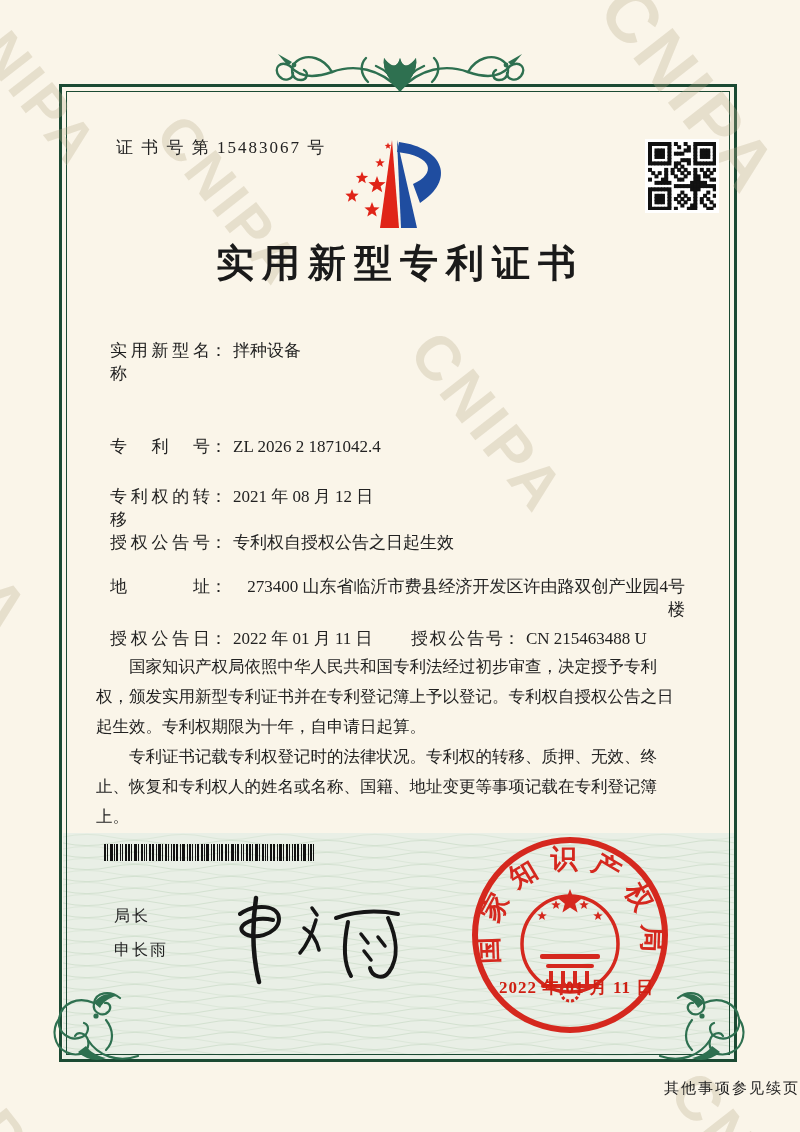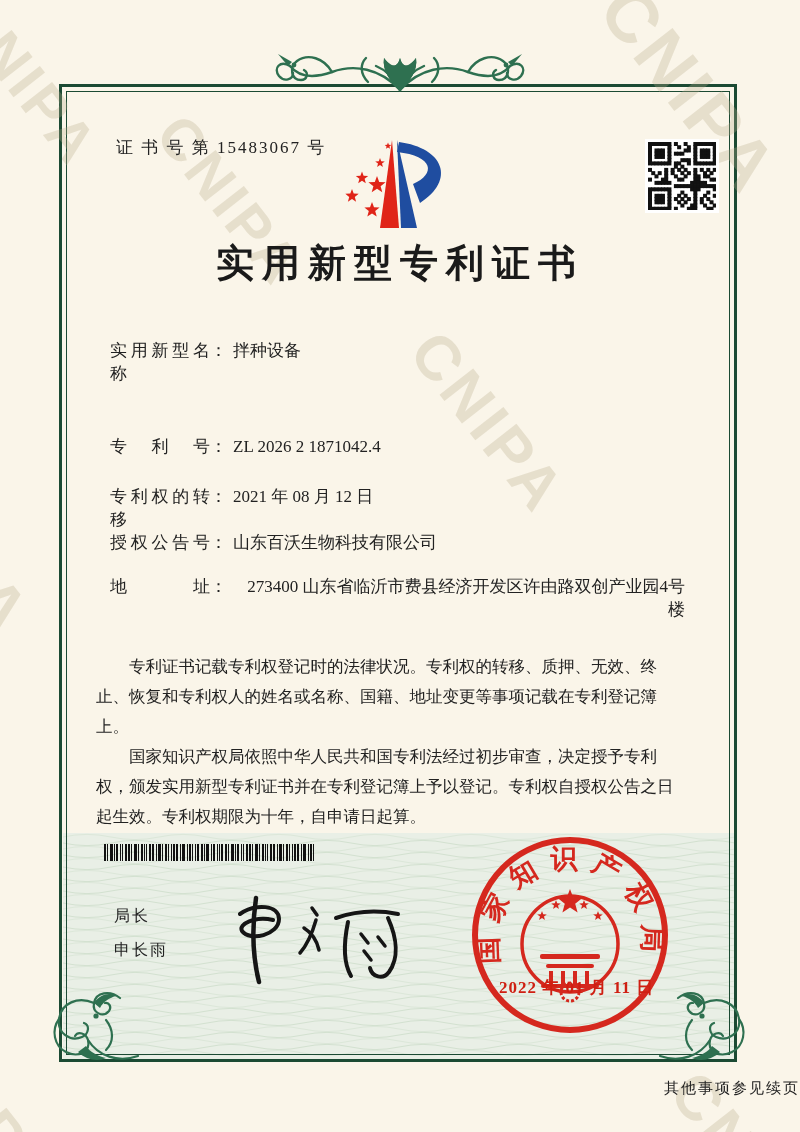--- a/index.html
+++ b/index.html
@@ -381,29 +381,35 @@
   <div class="field" style="top:340px">
     <span class="flabel">实用新型名称</span><span>：</span><span class="fvalue">拌种设备</span>
   </div>
   <div class="field" style="top:436px">
     <span class="flabel">专利号</span><span>：</span><span class="fvalue">ZL 2026 2 1871042.4</span>
   </div>
   <div class="field" style="top:486px">
     <span class="flabel">专利权的转移</span><span>：</span><span class="fvalue">2021 年 08 月 12 日</span>
   </div>
   <div class="field" style="top:532px">
-    <span class="flabel">授权公告号</span><span>：</span><span class="fvalue">山东百沃生物科技有限公司</span>
+    <span class="flabel">授权公告号</span><span>：</span><span class="fvalue">专利权自授权公告之日起生效</span>
   </div>
   <div class="field" style="top:576px">
     <span class="flabel">地址</span><span>：</span><span class="fvalue addr">273400 山东省临沂市费县经济开发区许由路双创产业园4号楼</span>
   </div>
+  <div class="field" style="top:628px">
+    <span class="flabel">授权公告日</span><span>：</span><span class="fvalue">2022 年 01 月 11 日</span>
+    <span class="grant2">
+      <span class="flabel">授权公告号</span><span>：</span><span class="fvalue">CN 215463488 U</span>
+    </span>
+  </div>
 
   <div class="paras">
+    <p>国家知识产权局依照中华人民共和国专利法经过初步审查，决定授予专利权，颁发实用新型专利证书并在专利登记簿上予以登记。专利权自授权公告之日起生效。专利权期限为十年，自申请日起算。</p>
     <p>专利证书记载专利权登记时的法律状况。专利权的转移、质押、无效、终止、恢复和专利权人的姓名或名称、国籍、地址变更等事项记载在专利登记簿上。</p>
-    <p>国家知识产权局依照中华人民共和国专利法经过初步审查，决定授予专利权，颁发实用新型专利证书并在专利登记簿上予以登记。专利权自授权公告之日起生效。专利权期限为十年，自申请日起算。</p>
   </div>
 
   <div class="barcode" id="barcode"><i style="width: 2px; margin-right: 1px;"></i><i style="width: 1px; margin-right: 2px;"></i><i style="width: 3px; margin-right: 1px;"></i><i style="width: 1px; margin-right: 1px;"></i><i style="width: 2px; margin-right: 2px;"></i><i style="width: 1px; margin-right: 1px;"></i><i style="width: 1px; margin-right: 2px;"></i><i style="width: 2px; margin-right: 1px;"></i><i style="width: 2px; margin-right: 1px;"></i><i style="width: 1px; margin-right: 2px;"></i><i style="width: 3px; margin-right: 1px;"></i><i style="width: 1px; margin-right: 2px;"></i><i style="width: 2px; margin-right: 1px;"></i><i style="width: 1px; margin-right: 1px;"></i><i style="width: 1px; margin-right: 2px;"></i><i style="width: 2px; margin-right: 1px;"></i><i style="width: 2px; margin-right: 2px;"></i><i style="width: 1px; margin-right: 1px;"></i><i style="width: 3px; margin-right: 1px;"></i><i style="width: 1px; margin-right: 2px;"></i><i style="width: 2px; margin-right: 1px;"></i><i style="width: 1px; margin-right: 2px;"></i><i style="width: 1px; margin-right: 1px;"></i><i style="width: 2px; margin-right: 1px;"></i><i style="width: 2px; margin-right: 2px;"></i><i style="width: 1px; margin-right: 1px;"></i><i style="width: 3px; margin-right: 2px;"></i><i style="width: 1px; margin-right: 1px;"></i><i style="width: 2px; margin-right: 1px;"></i><i style="width: 1px; margin-right: 2px;"></i><i style="width: 1px; margin-right: 1px;"></i><i style="width: 2px; margin-right: 2px;"></i><i style="width: 2px; margin-right: 1px;"></i><i style="width: 1px; margin-right: 1px;"></i><i style="width: 3px; margin-right: 2px;"></i><i style="width: 1px; margin-right: 1px;"></i><i style="width: 2px; margin-right: 2px;"></i><i style="width: 1px; margin-right: 1px;"></i><i style="width: 1px; margin-right: 1px;"></i><i style="width: 2px; margin-right: 2px;"></i><i style="width: 2px; margin-right: 1px;"></i><i style="width: 1px; margin-right: 2px;"></i><i style="width: 3px; margin-right: 1px;"></i><i style="width: 1px; margin-right: 1px;"></i><i style="width: 2px; margin-right: 2px;"></i><i style="width: 1px; margin-right: 1px;"></i><i style="width: 1px; margin-right: 2px;"></i><i style="width: 2px; margin-right: 1px;"></i><i style="width: 2px; margin-right: 1px;"></i><i style="width: 1px; margin-right: 2px;"></i><i style="width: 3px; margin-right: 1px;"></i><i style="width: 1px; margin-right: 2px;"></i><i style="width: 2px; margin-right: 1px;"></i><i style="width: 1px; margin-right: 1px;"></i><i style="width: 1px; margin-right: 2px;"></i><i style="width: 2px; margin-right: 1px;"></i><i style="width: 2px; margin-right: 2px;"></i><i style="width: 1px; margin-right: 1px;"></i><i style="width: 3px; margin-right: 1px;"></i><i style="width: 1px; margin-right: 2px;"></i><i style="width: 2px; margin-right: 1px;"></i><i style="width: 1px; margin-right: 2px;"></i><i style="width: 1px; margin-right: 1px;"></i><i style="width: 2px; margin-right: 1px;"></i><i style="width: 2px; margin-right: 2px;"></i><i style="width: 1px; margin-right: 1px;"></i><i style="width: 3px; margin-right: 2px;"></i><i style="width: 1px; margin-right: 1px;"></i><i style="width: 2px; margin-right: 1px;"></i><i style="width: 1px; margin-right: 2px;"></i></div>
 
   <div class="dir-title">局长</div>
   <div class="dir-name">申长雨</div>
 
   <svg class="signature" width="195" height="100" viewBox="0 0 195 100" fill="none" stroke="#151515" stroke-linecap="round" stroke-linejoin="round">
     <path stroke-width="4.5" d="M28,12 C24,40 24,68 31,96"></path>
     <path stroke-width="4" d="M12,28 C28,17 51,19 51,33 C51,49 22,56 14,45 C10,38 27,30 45,34"></path>

